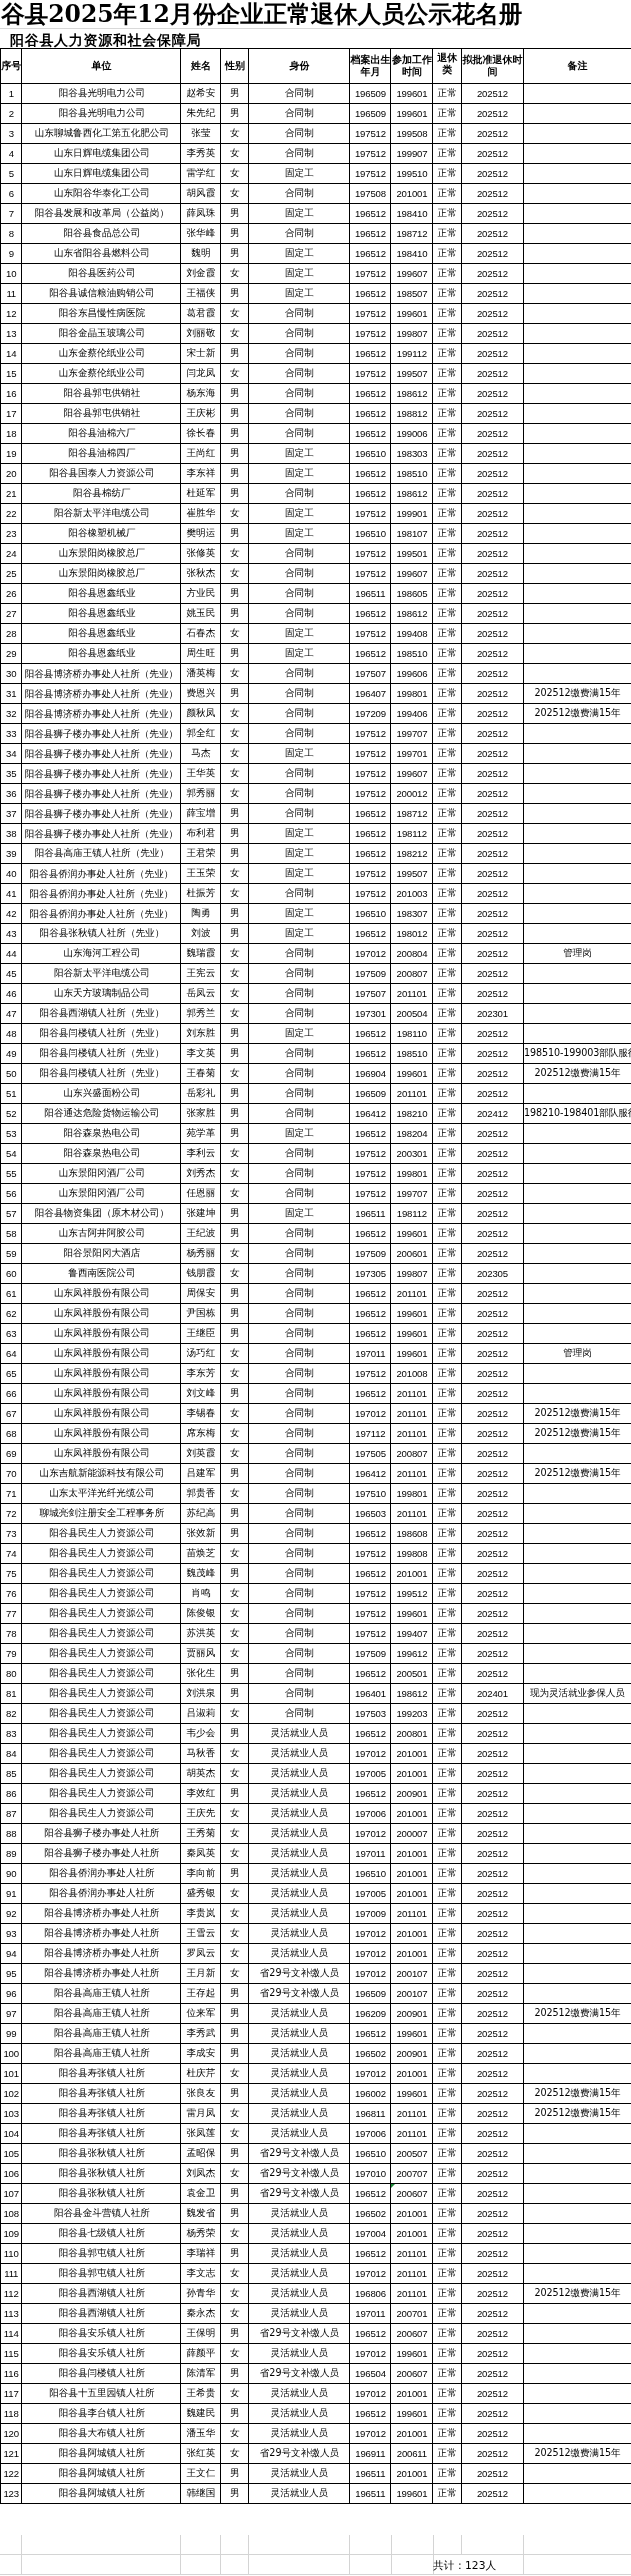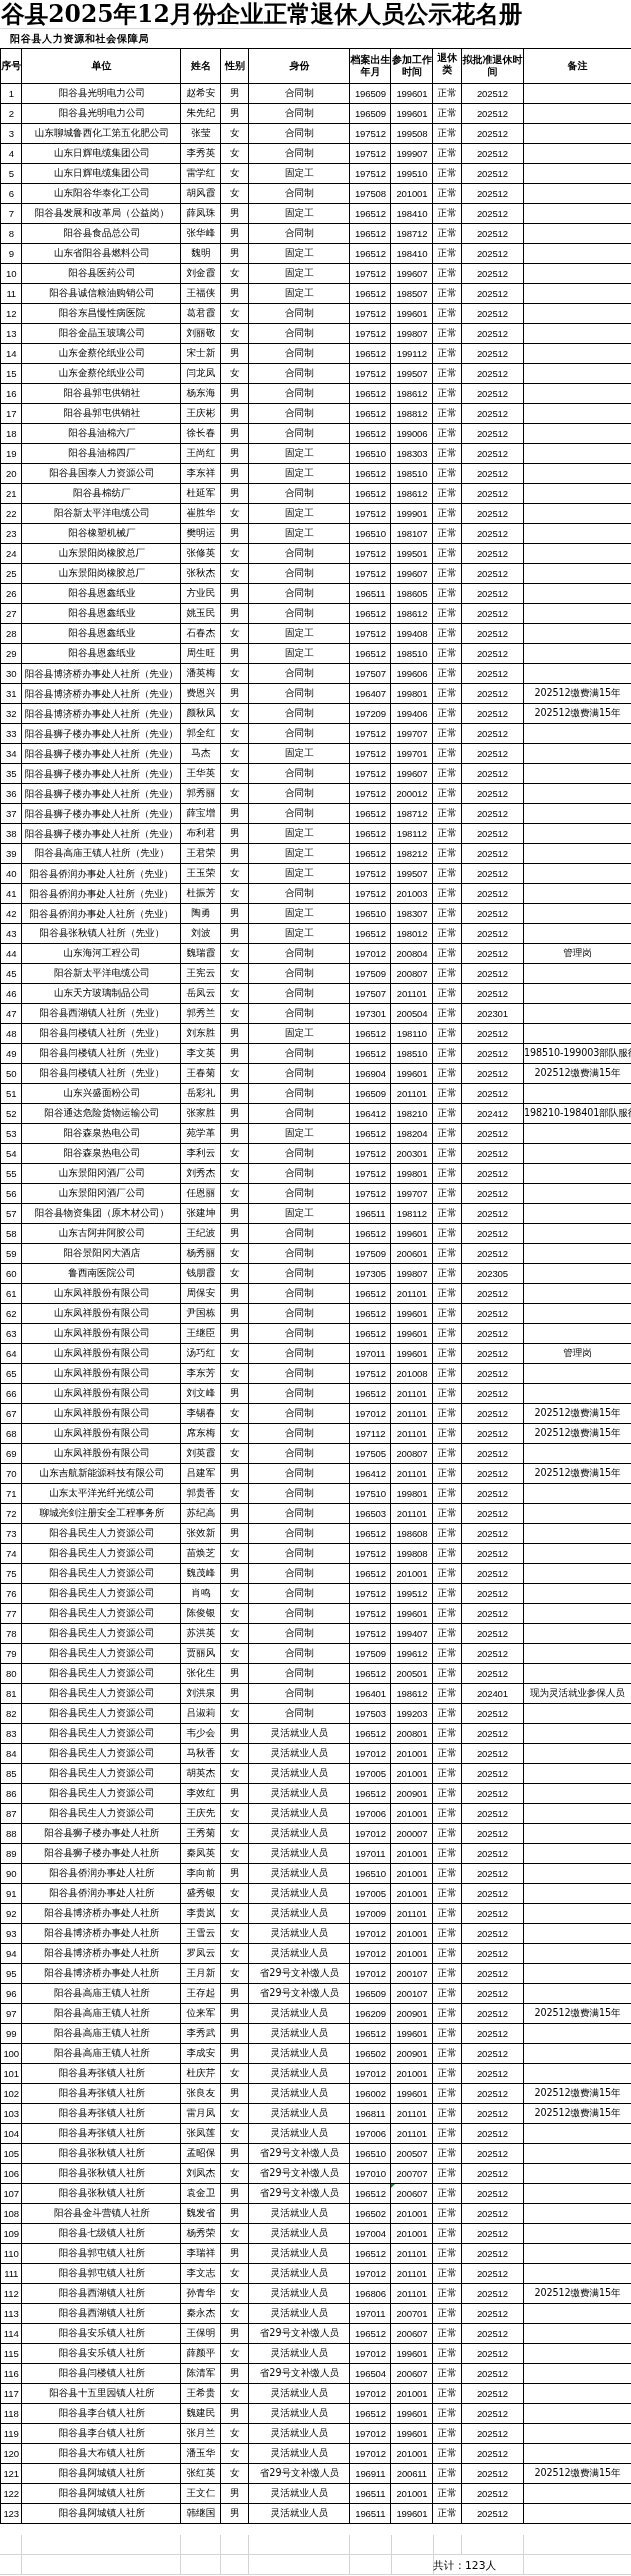--- a/index.html
+++ b/index.html
@@ -4,21 +4,21 @@
 <style>
   html, body { margin: 0; padding: 0; background: #ffffff; }
   body { width: 632px; height: 2576px; position: relative; overflow: hidden;
          font-family: "DejaVu Sans", "Liberation Sans", sans-serif; color: #000; }
   .title-band { position: absolute; left: 0; top: 0; width: 500px; height: 29px;
                 border-bottom: 0.7px solid #d8d8d8; box-sizing: border-box;
                 display: flex; align-items: center; justify-content: center; }
   .title { font-family: "DejaVu Serif", "Liberation Serif", serif; font-weight: bold;
            font-size: 23.5px; letter-spacing: 0px; white-space: nowrap; line-height: 29px; }
   .subtitle-band { position: absolute; left: 0; top: 29px; width: 632px; height: 18.5px; }
-  .subtitle { position: absolute; left: 10px; top: 2.9px; font-size: 10px; font-weight: bold;
+  .subtitle { position: absolute; left: 10px; top: 2.9px; font-size: 14px; font-weight: bold;
               letter-spacing: 0.7px; white-space: nowrap; }
   table.roster { position: absolute; left: 0; top: 48px; border-collapse: collapse;
                  table-layout: fixed; width: 616px; }
   table.roster td, table.roster th { border: 0.7px solid #000; padding: 0; text-align: center;
      vertical-align: middle; overflow: hidden; white-space: nowrap; font-weight: normal; }
   table.roster th { height: 34px; font-size: 10px; font-weight: bold; line-height: 12px; white-space: normal; }
   table.roster td { height: 19px; font-size: 9.6px; }
   table.roster thead tr { border-top: 1.4px solid #000; }
   .c-seq { width: 21.4px; } .c-unit { width: 159px; } .c-name { width: 40px; }
   .c-gender { width: 28px; } .c-status { width: 101px; } .c-birth { width: 41px; }
@@ -1711,34 +1711,20 @@
         <td>魏建民</td>
         <td>男</td>
         <td>灵活就业人员</td>
         <td class="num">196512</td>
         <td class="num work-cell">199601</td>
         <td>正常</td>
         <td class="num">202512</td>
         <td class="remark"></td>
       </tr>
       <tr>
-        <td class="num">119</td>
-        <td class="unit-cell">
-          <span>阳谷县李台镇人社所</span>
-        </td>
-        <td>张月兰</td>
-        <td>女</td>
-        <td>灵活就业人员</td>
-        <td class="num">197012</td>
-        <td class="num work-cell">199601</td>
-        <td>正常</td>
-        <td class="num">202512</td>
-        <td class="remark"></td>
-      </tr>
-      <tr>
         <td class="num">120</td>
         <td class="unit-cell">
           <span>阳谷县大布镇人社所</span>
         </td>
         <td>潘玉华</td>
         <td>女</td>
         <td>灵活就业人员</td>
         <td class="num">197012</td>
         <td class="num work-cell">201001</td>
         <td>正常</td>

